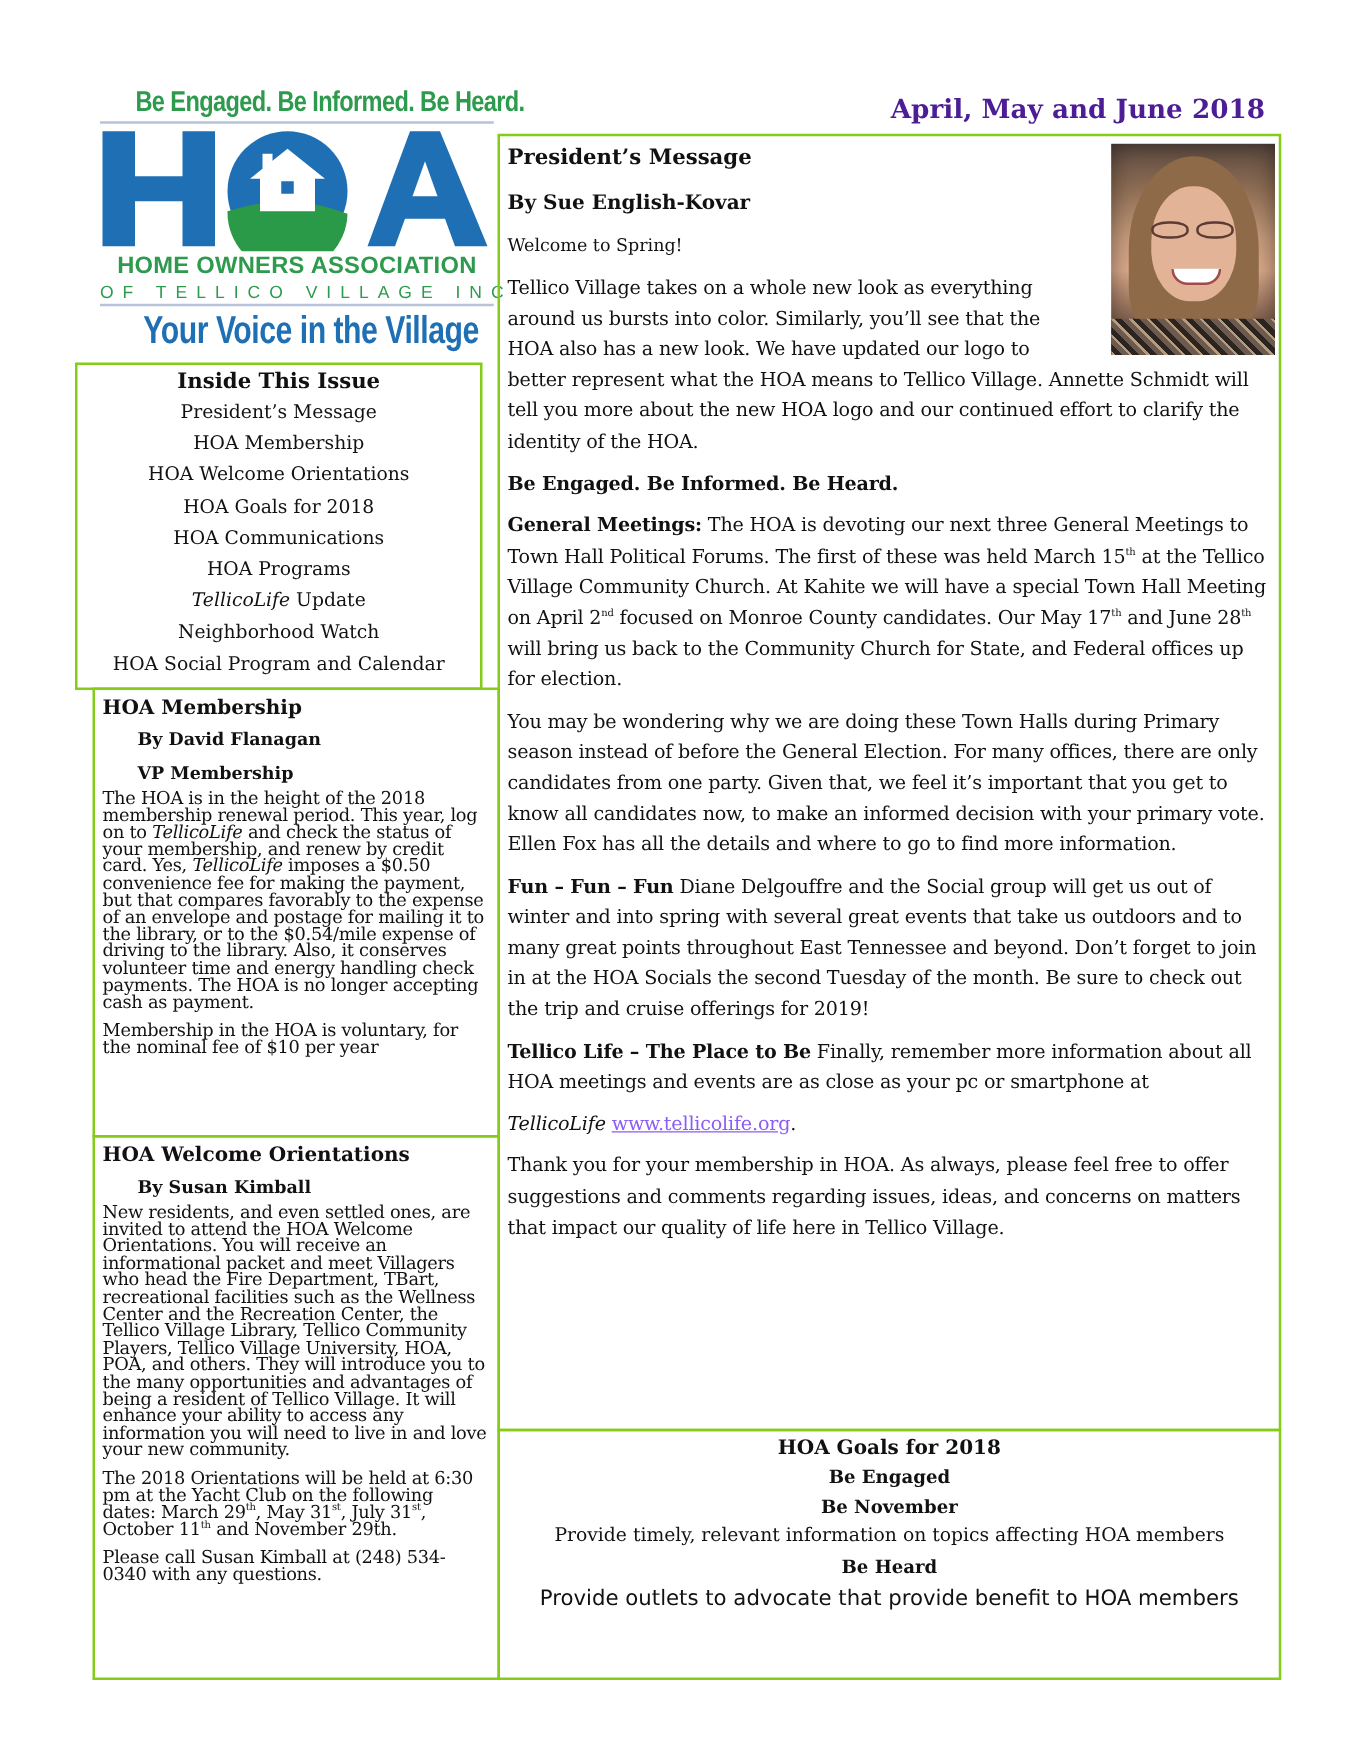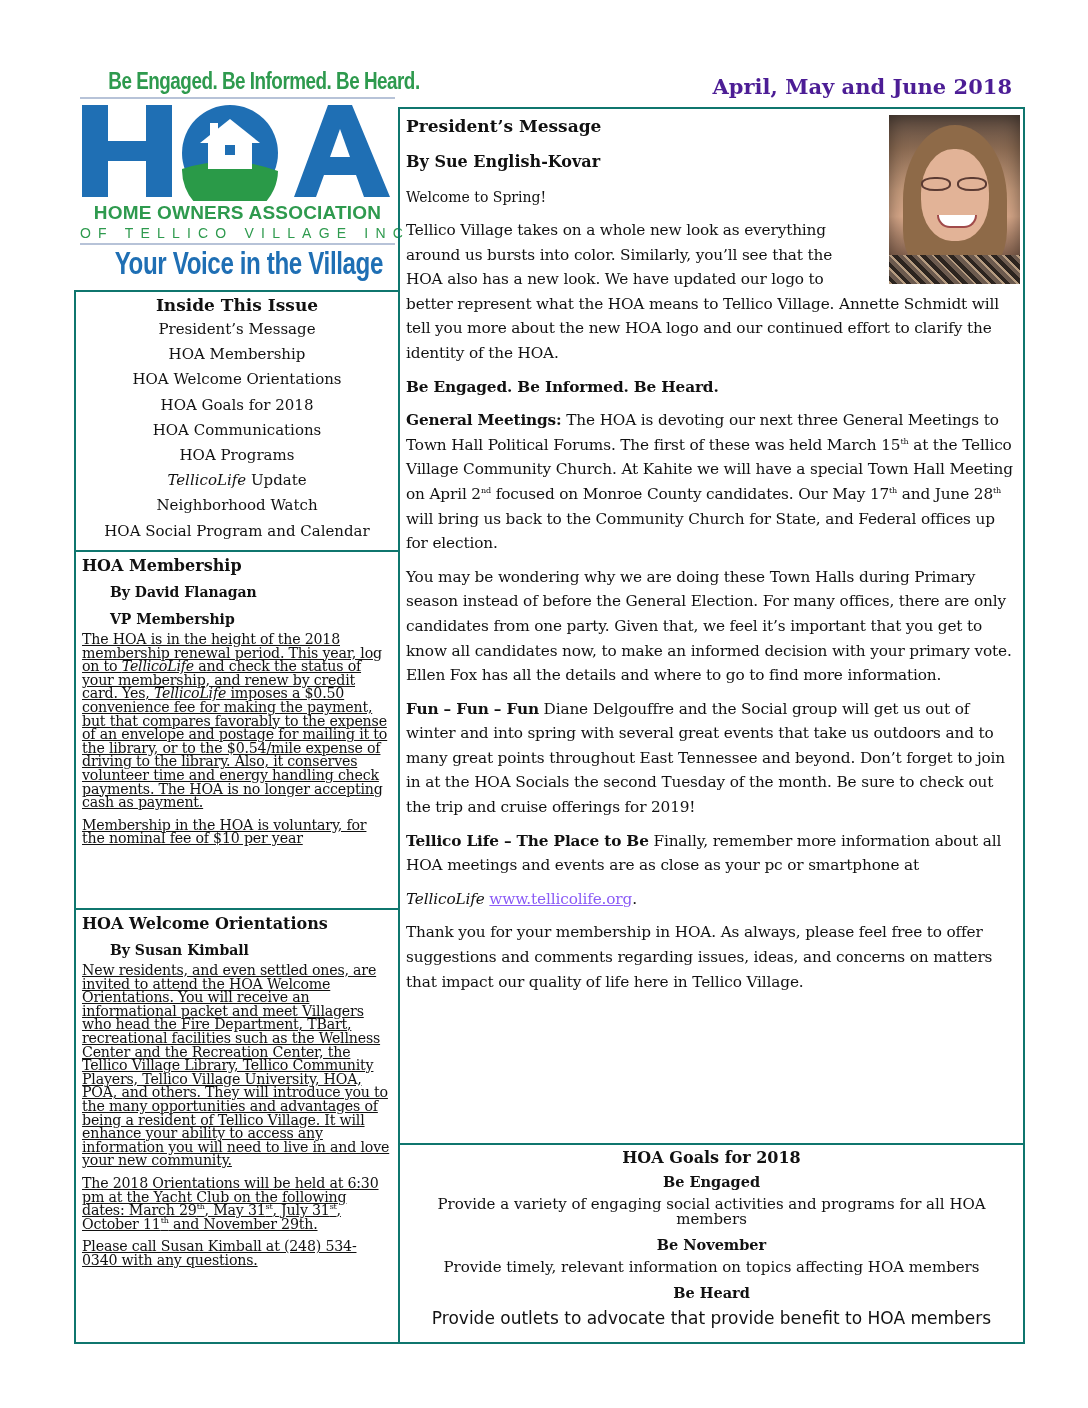--- a/index.html
+++ b/index.html
@@ -21,37 +21,37 @@
                 font-family:"Liberation Sans", sans-serif; font-size:14px; color:#2e9a4e; letter-spacing:7.2px; white-space:nowrap; }
   .logo-voice { position:absolute; left:0; top:178px; width:315px; text-align:center;
                 font-family:"Liberation Sans", sans-serif; font-weight:bold; font-size:31px; color:#1f6fb4;
                 transform:scaleX(0.78); transform-origin:center; white-space:nowrap; letter-spacing:-0.5px; }
 
   
   #issue-date { left:600px; top:74px; width:412px; text-align:right;
                 font-family:"DejaVu Serif", serif; font-weight:bold; font-size:21px; color:#4c1d95; }
 
   
-  .box { position:absolute; border:2px solid #0f766e; box-sizing:border-box; }
-  #toc-box { left:74px; top:290px; width:326px; height:262px; }
+  .box { position:absolute; border:2px solid #84cc16; box-sizing:border-box; }
+  #toc-box { left:60px; top:290px; width:326px; height:262px; }
   #membership-box { left:74px; top:550px; width:326px; height:360px; }
   #orient-box { left:74px; top:908px; width:326px; height:436px; }
   #president-box { left:398px; top:107px; width:627px; height:1038px; }
   #goals-box { left:398px; top:1143px; width:627px; height:201px; }
 
   
   .toc-title { text-align:center; font-weight:bold; font-size:17px; margin-top:1px; line-height:24px; }
   .toc-item { text-align:center; font-size:15px; line-height:25.2px; }
   .toc-item i { font-style:italic; }
 
   
   .art-title { font-weight:bold; font-size:16px; line-height:26px; padding-left:6px; margin-top:1px; }
   .art-sub { font-weight:bold; font-size:14px; line-height:27px; padding-left:6px;margin-left:28px; }
   .art-body { font-size:14.2px; line-height:13.6px; padding:0 8px 0 6px; letter-spacing:-0.2px; }
-  .art-body p { margin:0 0 9px 0;text-decoration:underline; }
+  .art-body p { margin:0 0 9px 0; }
   .art-body i { font-style:italic; }
   sup { font-size:8px; line-height:0; }
 
   
   .pres-title { position:absolute; left:6px; top:7px; font-weight:bold; font-size:17px; }
   .pres-by { position:absolute; left:6px; top:43px; font-weight:bold; font-size:16px; }
   .pres-welcome { position:absolute; left:6px; top:80px; font-weight:normal; font-size:14px; }
   #president-photo { position:absolute; left:489px; top:6px; width:131px; height:169px;
                      background:linear-gradient(180deg,#5b4a40 0%,#8a6a52 20%,#c69b7c 45%,#d9a98a 60%,#7a5a48 85%,#3a2c26 100%);
                      box-shadow: inset 0 0 18px rgba(0,0,0,0.45); overflow:hidden; }
@@ -161,18 +161,17 @@
     <p><b>Fun – Fun – Fun</b><span> Diane Delgouffre and the Social group will get us out of winter and into spring with several great events that take us outdoors and to many great points throughout East Tennessee and beyond.  Don’t forget to join in at the HOA Socials the second Tuesday of the month. Be sure to check out the trip and cruise offerings for 2019!</span></p>
     <p><b>Tellico Life – The Place to Be</b><span> Finally, remember more information about all HOA meetings and events are as close as your pc or smartphone at</span></p>
     <p><i>TellicoLife</i> <a>www.tellicolife.org</a><span>.</span></p>
     <p>Thank you for your membership in HOA. As always, please feel free to offer suggestions and comments regarding issues, ideas, and concerns on matters that impact our quality of life here in Tellico Village.</p>
   </div>
 </div>
 
 <div id="goals-box" class="box">
   <div class="goals-title">HOA Goals for 2018</div>
   <div class="goal-head">Be Engaged</div>
-  <div class="goal-text">Provide a variety of engaging social activities and programs for all HOA members</div>
   <div class="goal-head">Be November</div>
   <div class="goal-text">Provide timely, relevant information on topics affecting HOA members</div>
   <div class="goal-head">Be Heard</div>
   <div class="goal-text big">Provide outlets to advocate that provide benefit to HOA members</div>
 </div>
 
 </body></html>

